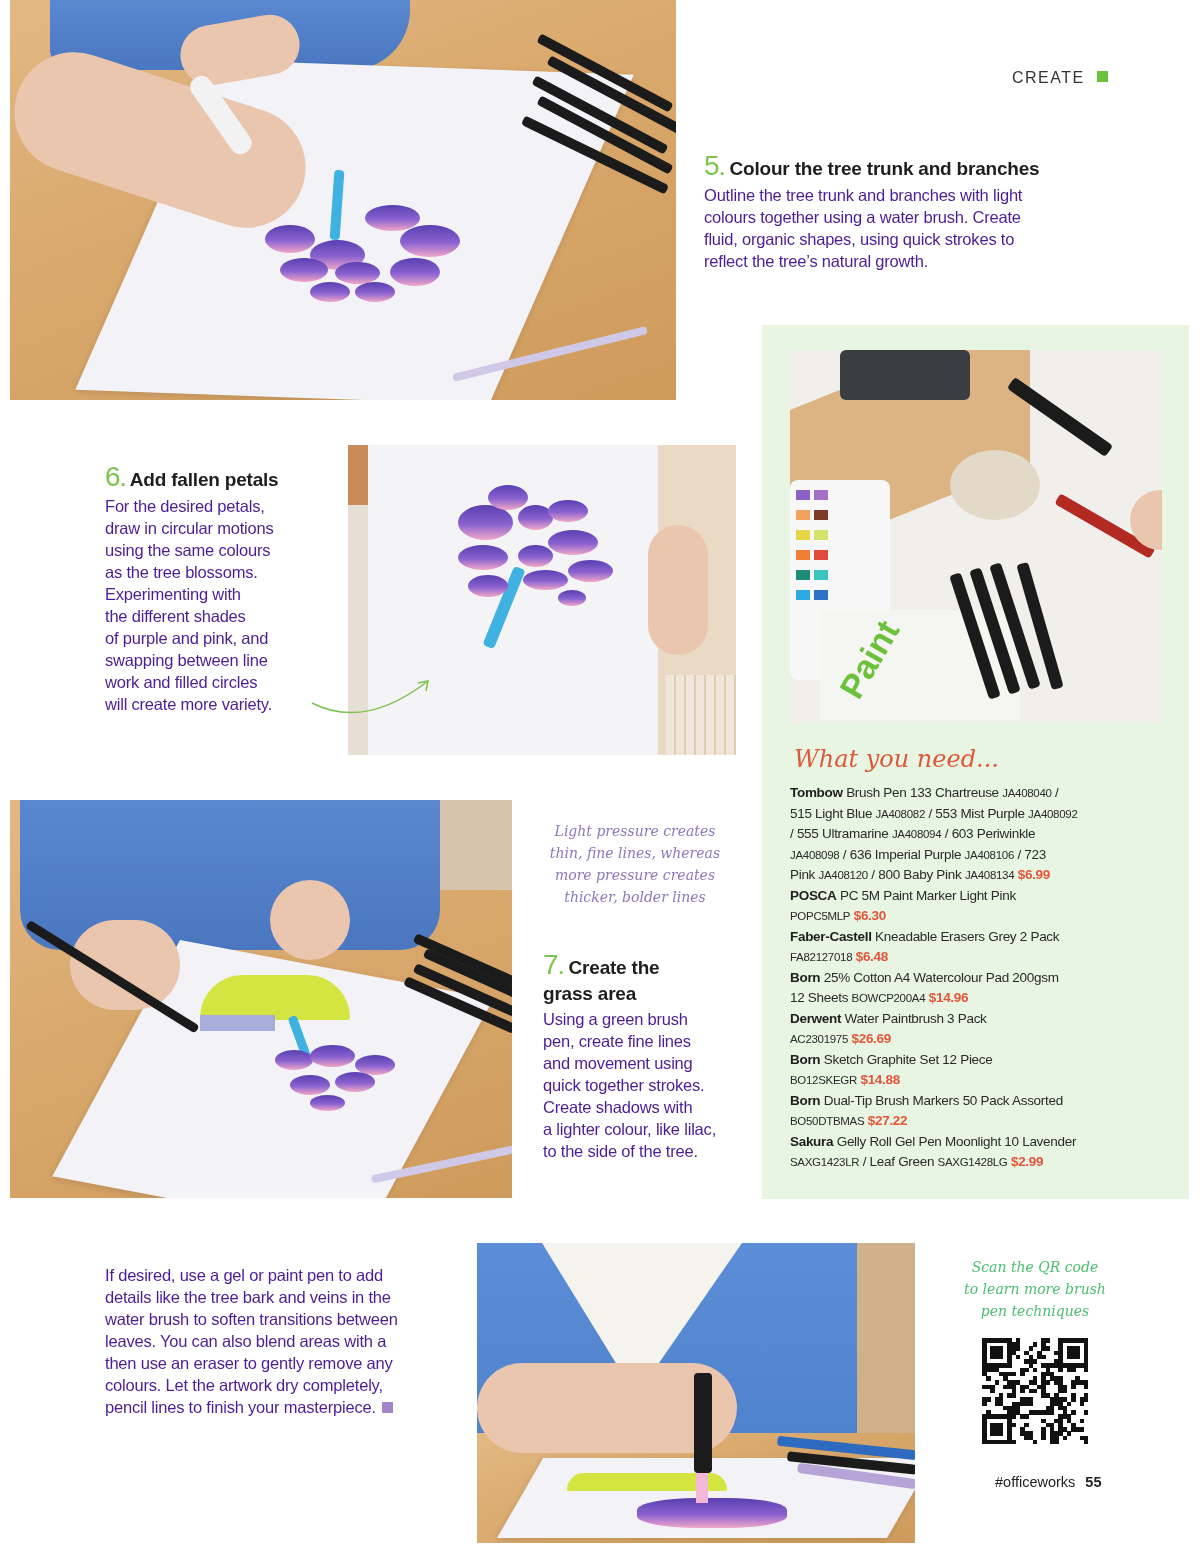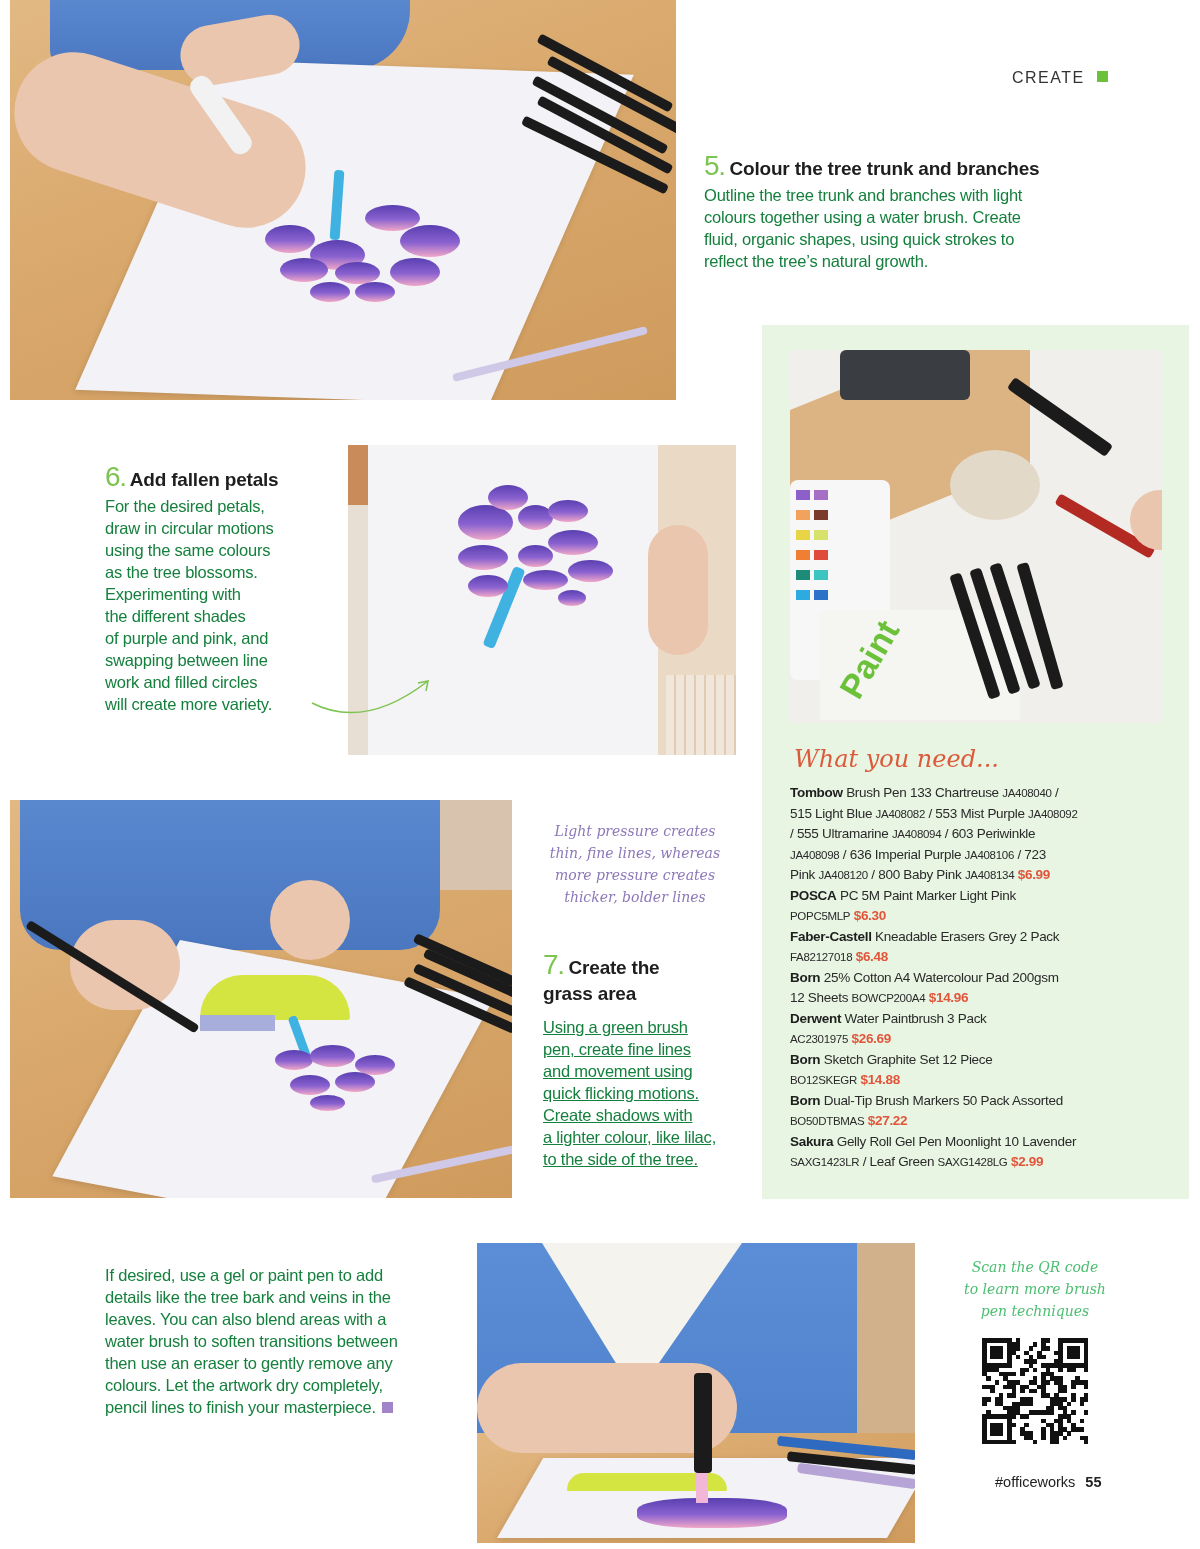--- a/index.html
+++ b/index.html
@@ -15,21 +15,21 @@
   .paper { position: absolute; background: #f3f2f6; box-shadow: 0 2px 6px rgba(0,0,0,0.12); }
   .hand { position: absolute; background: #eac6ae; border-radius: 40px; }
   .pen { position: absolute; height: 10px; background: #1b1b1b; border-radius: 4px; }
   .blob { position: absolute; border-radius: 50%; background: linear-gradient(180deg, #5a3fb0 0%, #8a62d0 55%, #f1a8c8 100%); }
   .trunk { position: absolute; background: #3fb2e2; border-radius: 4px; }
 
   
   .step-title { font-weight: 700; font-size: 19px; color: #1e1e1e; line-height: 26px; letter-spacing: -0.2px; }
   .step-num { color: #7cc350; font-size: 28px; font-weight: 400; }
   .step-dot { color: #7cc350; }
-  .step-body { font-size: 16.5px; line-height: 22px; color: #15803d; letter-spacing: -0.2px; }
+  .step-body { font-size: 16.5px; line-height: 22px; color: #4c1d95; letter-spacing: -0.2px; }
 
   .section-label { font-size: 16px; letter-spacing: 1.5px; color: #333; }
   .green-square { display: inline-block; width: 11px; height: 11px; background: #6cc13b; margin-left: 12px; vertical-align: 1px; }
 
   .needs-panel { background: #e7f5e2; }
   .needs-heading { font-family: "DejaVu Serif", serif; font-style: italic; font-size: 24px; color: #dc5a3c; }
   .need-line { font-size: 13.5px; line-height: 20.5px; color: #2a2a2a; letter-spacing: -0.3px; }
   .brand { font-weight: 700; color: #1e1e1e; }
   .code { font-size: 11.5px; }
   .price { font-weight: 700; color: #e2553b; }
@@ -216,37 +216,37 @@
   <div>thin, fine lines, whereas</div>
   <div>more pressure creates</div>
   <div>thicker, bolder lines</div>
 </div>
 
 <div class="abs" style="left:543px; top:952px; width:215px;">
   <div class="step-title">
     <span class="step-num">7</span><span class="step-dot">. </span><span>Create the</span><br>
     <span>grass area</span>
   </div>
-  <div class="step-body" style="margin-top:9px;text-decoration:underline;">
+  <div class="step-body" style="margin-top:1px;">
     <div>Using a green brush</div>
     <div>pen, create fine lines</div>
     <div>and movement using</div>
-    <div>quick flicking motions.</div>
+    <div>quick together strokes.</div>
     <div>Create shadows with</div>
     <div>a lighter colour, like lilac,</div>
     <div>to the side of the tree.</div>
   </div>
 </div>
 
 <div class="abs" style="left:105px; top:1262px; width:345px;">
   <div class="step-body" style="margin-top:2px;">
     <div>If desired, use a gel or paint pen to add</div>
     <div>details like the tree bark and veins in the</div>
+    <div>water brush to soften transitions between</div>
     <div>leaves. You can also blend areas with a</div>
-    <div>water brush to soften transitions between</div>
     <div>then use an eraser to gently remove any</div>
     <div>colours. Let the artwork dry completely,</div>
     <div><span>pencil lines to finish your masterpiece.</span><span class="purple-square"></span></div>
   </div>
 </div>
 
 <div class="photo" style="left:477px; top:1243px; width:438px; height:300px; background:#c9a37c;">
   <div class="shirt" style="left:0; top:0; width:400px; height:200px; background:linear-gradient(180deg,#5b8ed6,#4f82cc);"></div>
   <div class="abs" style="left:380px; top:0; width:58px; height:200px; background:#d1b08c;"></div>
   <div class="abs" style="left:65px; top:0; width:200px; height:130px; background:#f4f3ee; clip-path: polygon(0 0, 100% 0, 55% 100%, 40% 100%);"></div>

